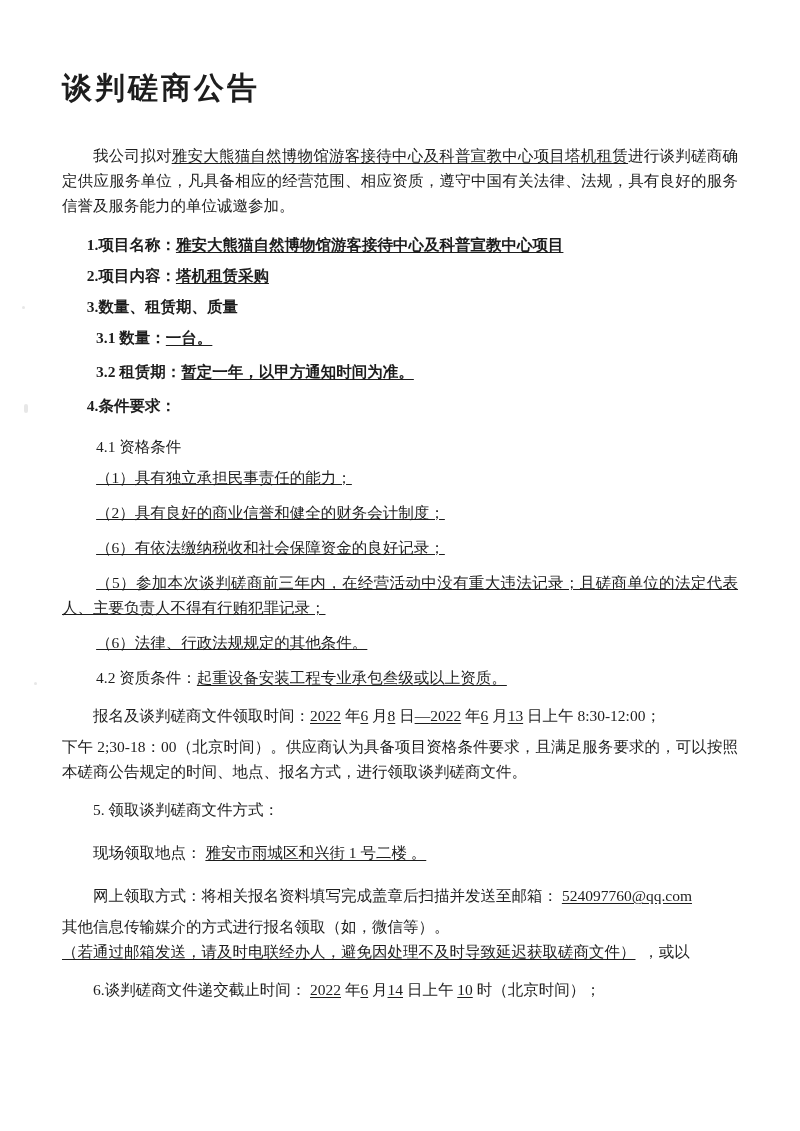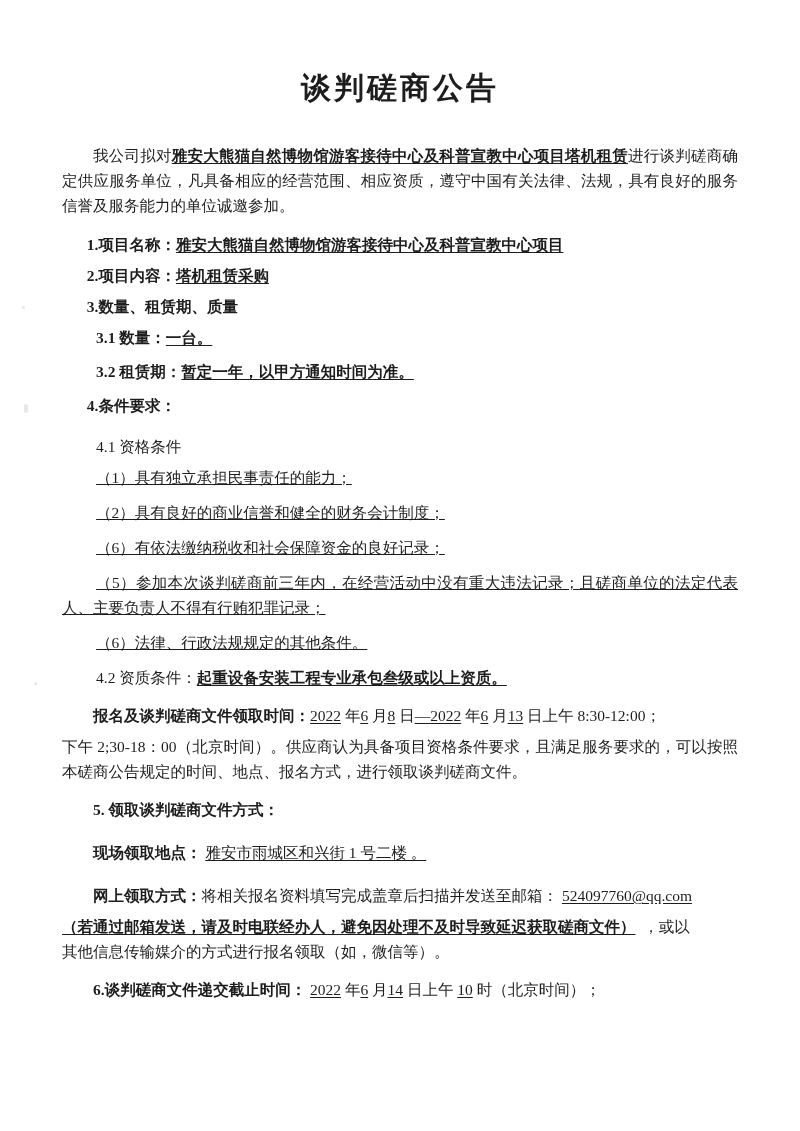--- a/index.html
+++ b/index.html
@@ -16,21 +16,20 @@
     overflow: hidden;
   }
   .page {
     position: relative;
     width: 800px;
     height: 1131px;
     box-sizing: border-box;
     padding: 0 62px;
   }
   .doc-title {
-    text-align: center;
     font-size: 30px;
     font-weight: bold;
     letter-spacing: 3px;
     margin: 68px 0 34px 0;
     font-family: "Liberation Serif", "DejaVu Serif", serif;
   }
   p {
     margin: 0;
     font-size: 15.5px;
     line-height: 25px;
@@ -38,21 +37,21 @@
   }
   .intro {
     text-indent: 2em;
     margin-bottom: 14px;
   }
   .u {
     text-decoration: underline;
     text-underline-offset: 2px;
   }
   .b {
-    font-weight: bold;
+    font-weight: normal;
   }
   .item {
     text-indent: 1.6em;
     font-weight: bold;
     margin-bottom: 6px;
   }
   .sub {
     text-indent: 2.2em;
     margin-bottom: 6px;
   }
@@ -127,19 +126,19 @@
   <p class="para gap-b"><span class="b">报名及谈判磋商文件领取时间：</span><span class="u smallnum">2022</span> 年<span class="u smallnum">6</span> 月<span class="u smallnum">8</span> 日<span class="u">—</span><span class="u smallnum">2022</span> 年<span class="u smallnum">6</span> 月<span class="u smallnum">13</span> <span>日上午</span> <span class="smallnum">8:30-12:00；</span></p>
 
   <p><span>下午</span> <span class="smallnum">2;30-18：00</span><span>（北京时间）。</span><span>供应商认为具备项目资格条件要求，且满足服务要求的，可以按照本磋商公告规定的时间、地点、报名方式，进行领取谈判磋商文件。</span></p>
 
   <p class="para gap-b b">5. 领取谈判磋商文件方式：</p>
 
   <p class="para"><span class="b">现场领取地点：</span>&nbsp;<span class="u">雅安市雨城区和兴街 1 号二楼 。</span></p>
 
   <p class="para"><span class="b">网上领取方式：</span><span>将相关报名资料填写完成盖章后扫描并发送至邮箱：</span>&nbsp;<span class="u email">524097760@qq.com</span></p>
 
+  <p>其他信息传输媒介的方式进行报名领取（如，微信等）。</p>
+
   <p><span class="b u">（若通过邮箱发送，请及时电联经办人，避免因处理不及时导致延迟获取磋商文件）</span>&nbsp;&nbsp;<span>，或以</span></p>
-
-  <p>其他信息传输媒介的方式进行报名领取（如，微信等）。</p>
 
   <p class="para gap-b"><span class="b">6.谈判磋商文件递交截止时间：</span> <span class="u smallnum">2022</span> 年<span class="u smallnum">6</span> 月<span class="u smallnum">14</span> <span>日上午</span> <span class="u smallnum">10</span> <span>时</span><span>（北京时间）；</span></p>
 
 </div>
 
 </body></html>

